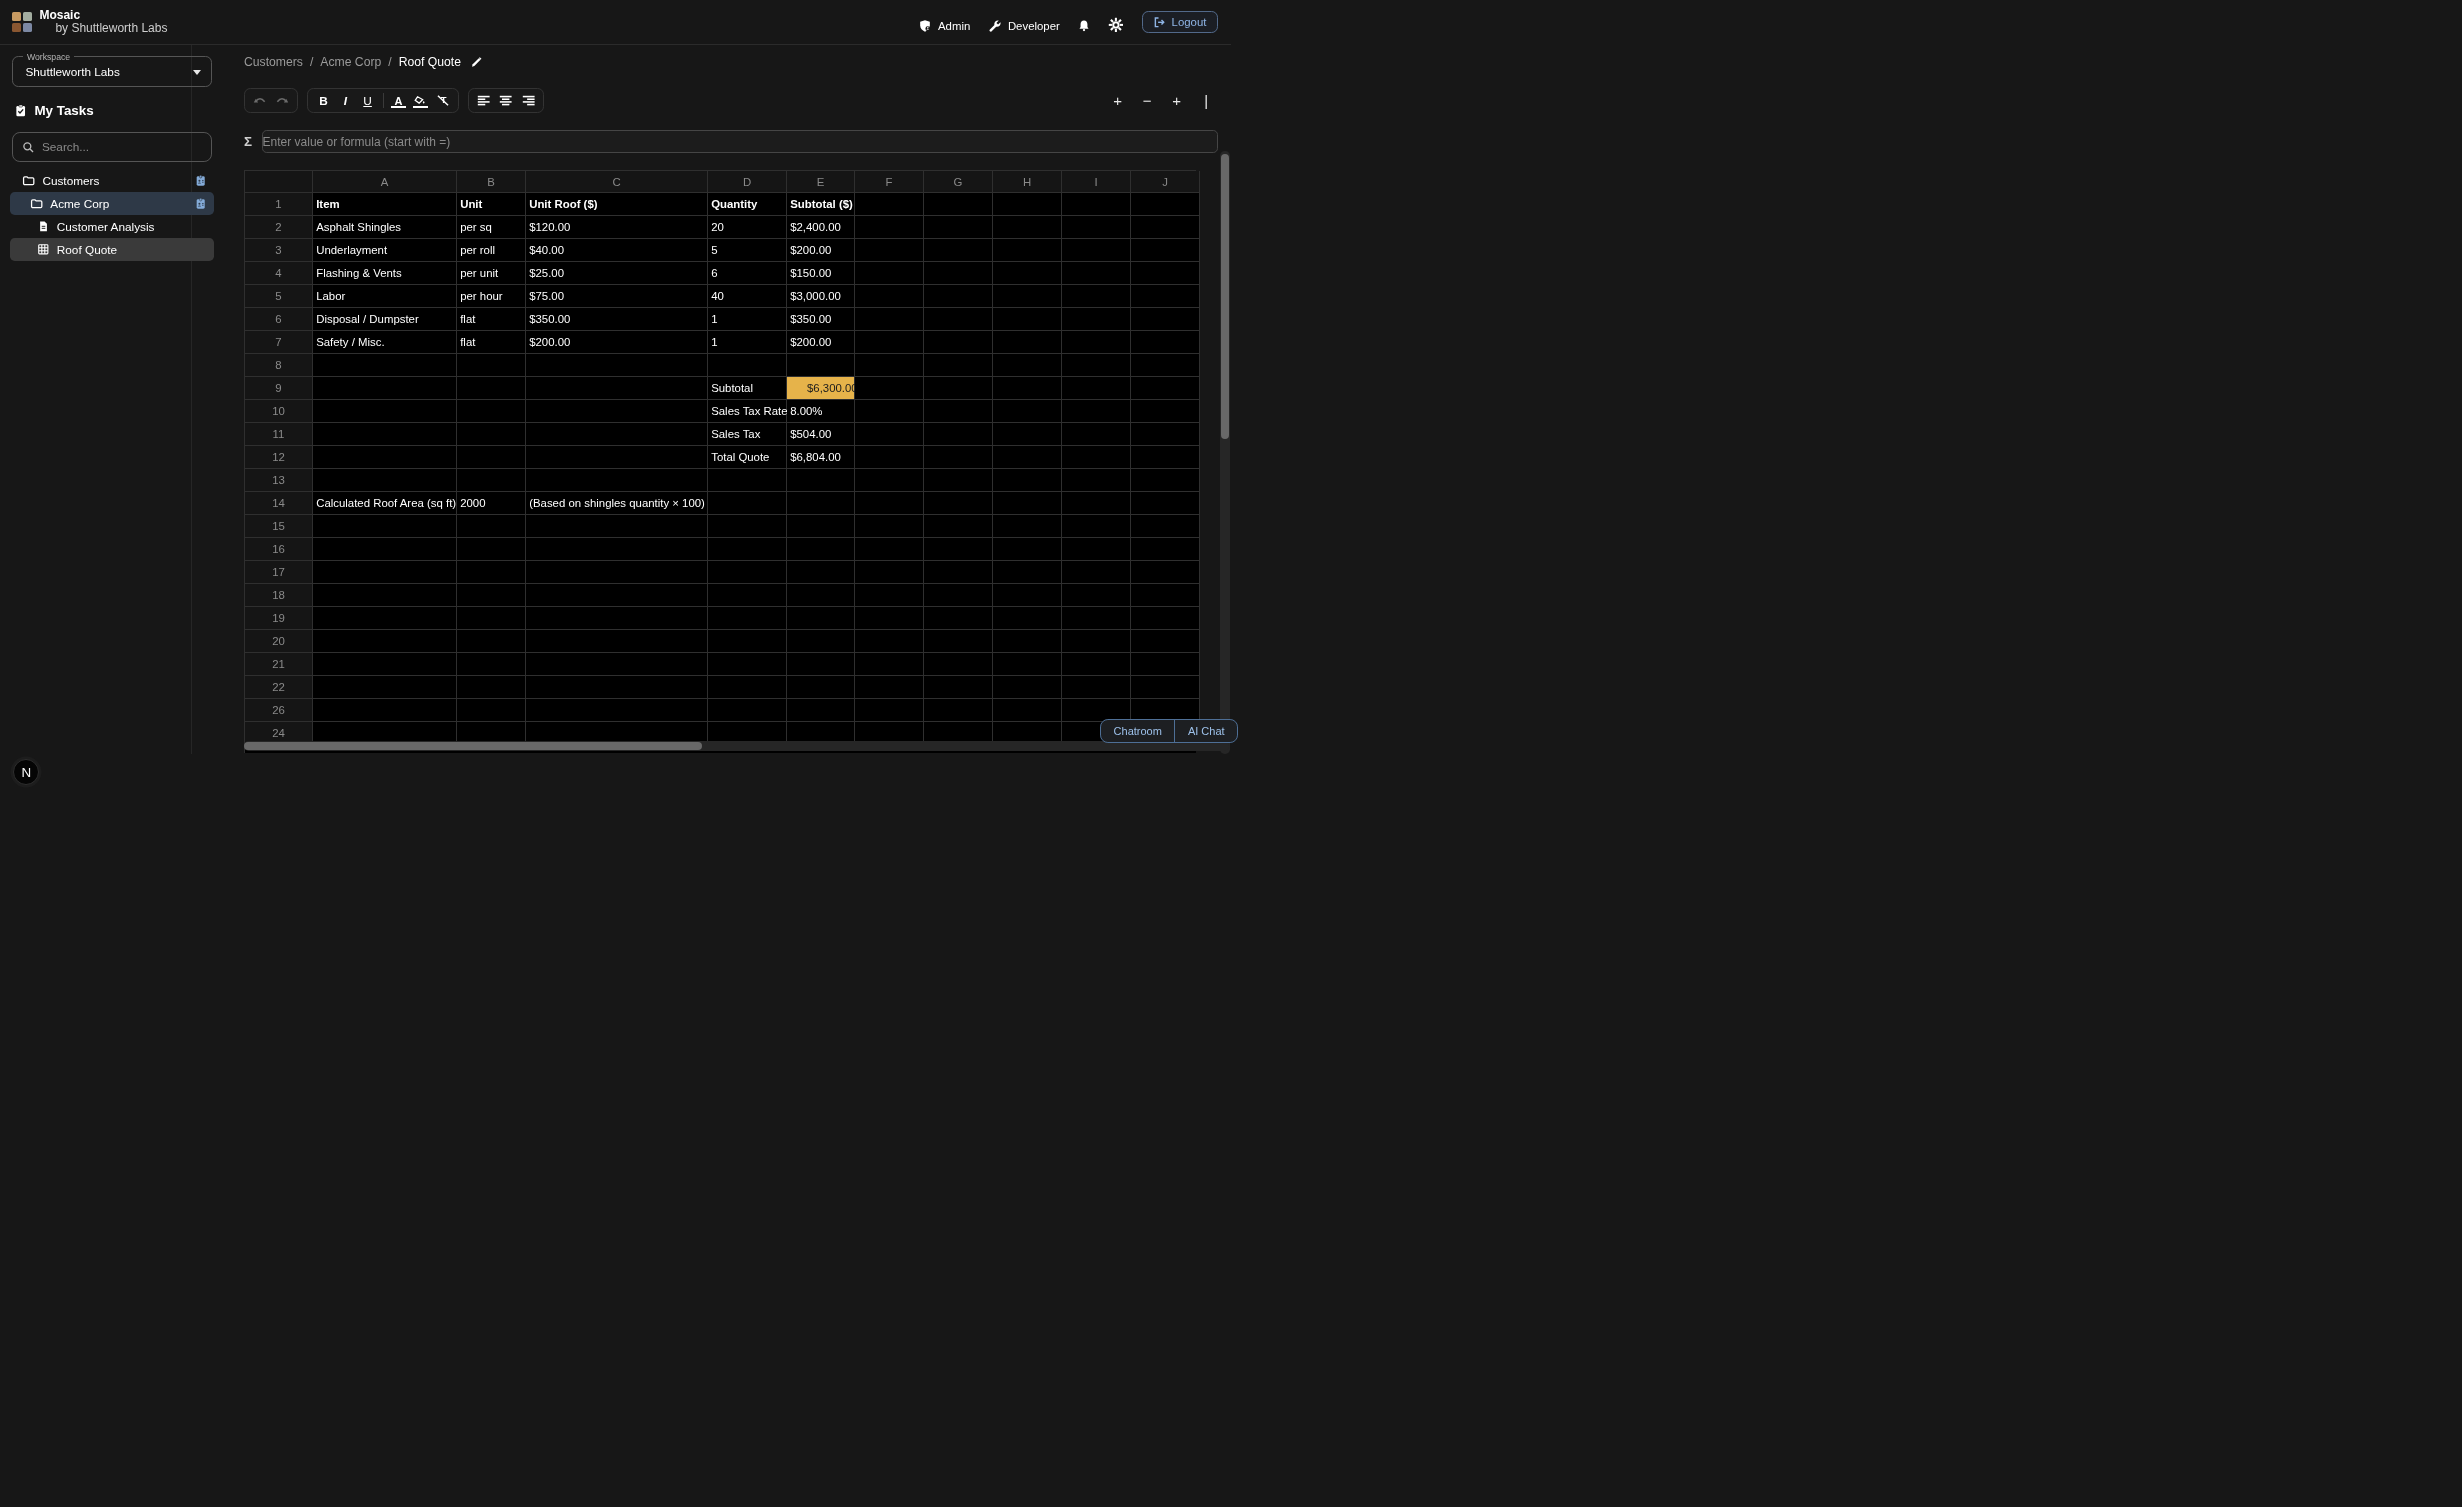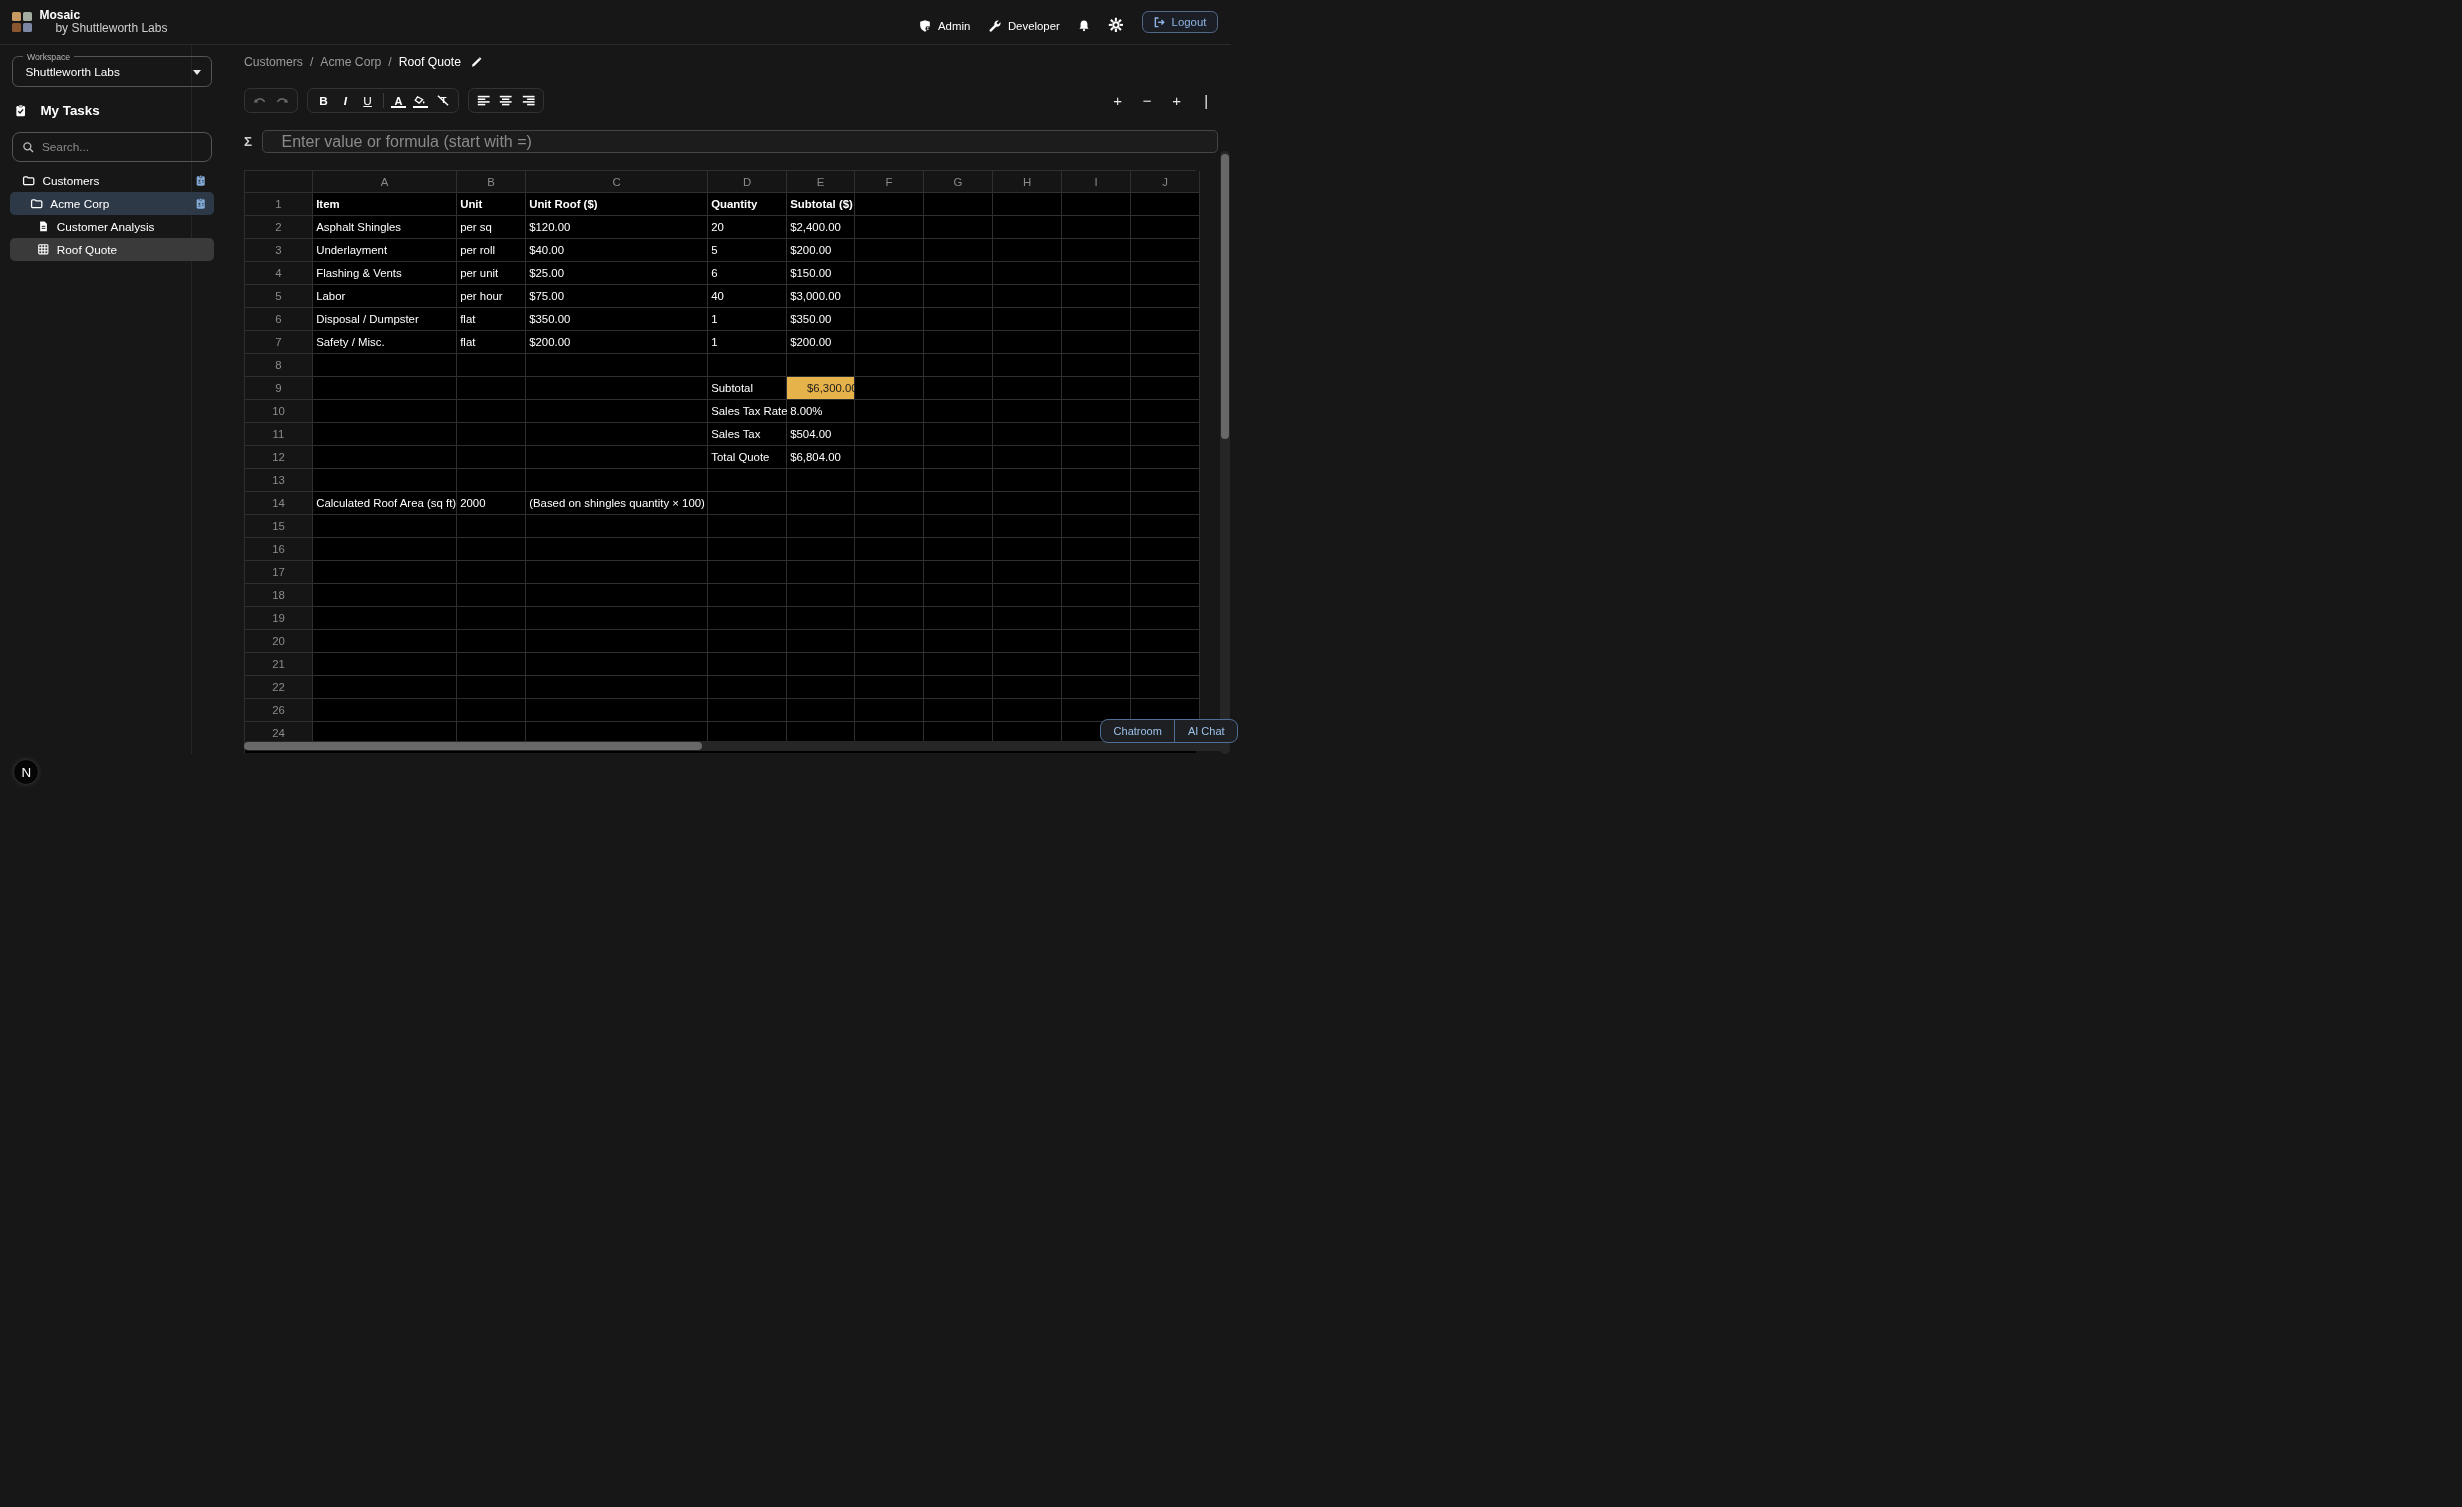--- a/index.html
+++ b/index.html
@@ -23,21 +23,21 @@
   
   .sidebar { position:absolute; left:0; top:45px; width:192px; height:709px;
     background:#171717; border-right:0.8px solid #262626; }
   .workspace { position:absolute; left:11.8px; top:11px; width:200px; height:31px;
     border:0.8px solid #555; border-radius:6.3px; cursor:pointer; }
   .workspace-label { position:absolute; left:10.2px; top:-5.5px; background:#171717; padding:0 3.9px;
     font-size:8.7px; color:#b5b5b5; }
   .workspace-value { position:absolute; left:12.6px; top:7.9px; font-size:11.8px; color:#fff; }
   .caret { position:absolute; right:9.5px; top:12.6px; width:0; height:0;
     border-left:4.7px solid transparent; border-right:4.7px solid transparent; border-top:5.5px solid #e8e8e8; }
-  .mytasks { position:absolute; left:14px; top:58px; display:flex; align-items:center; gap:13px;
+  .mytasks { position:absolute; left:14px; top:58px; display:flex; align-items:center; gap:7px;
     font-size:13.4px; font-weight:bold; }
   .searchbox { position:absolute; left:11.8px; top:87px; width:200px; height:30px;
     border:0.8px solid #555; border-radius:7.9px; display:flex; align-items:center; padding:0 9.5px; gap:7px; }
   .searchbox input { background:transparent; border:none; outline:none; color:#ddd;
     font-size:11.8px; width:150px; font-family:"Liberation Sans",sans-serif; }
   .searchbox input::placeholder { color:#8a8a8a; }
   .tree { position:absolute; left:10.2px; top:124px; width:204px; }
   .tree-item { height:23px; display:flex; align-items:center; gap:7px; font-size:11.8px;
     border-radius:4.7px; cursor:pointer; position:relative; }
   .ti-sel { background:#2e3947; }
@@ -61,21 +61,21 @@
   .color-a { position:relative; font-weight:bold; font-size:11px; }
   .color-a .bar { position:absolute; left:3.2px; right:3.2px; bottom:2.4px; height:2.4px; background:#fff; }
   .right-tools { position:absolute; left:1105px; top:88px; width:114px; height:25px;
     display:flex; align-items:center; justify-content:space-between; padding:0 3.2px; }
   .rt-btn { color:#e8e8e8; font-size:15px; cursor:pointer; width:19px; text-align:center; }
 
   .formula-row { position:absolute; left:244px; top:128px; width:974px; height:27px;
     display:flex; align-items:center; gap:9.5px; }
   .sigma { color:#cfcfcf; font-size:13.4px; font-weight:bold; }
   .formula-input { flex:1; height:23px; background:#1c1c1c; border:0.8px solid #454545; border-radius:4.7px;
-    color:#ddd; font-size:16px; padding:0 19px; outline:none; font-family:"Liberation Sans",sans-serif; }
+    color:#ddd; font-size:12px; padding:0 0; outline:none; font-family:"Liberation Sans",sans-serif; }
   .formula-input::placeholder { color:#8a8a8a; }
 
   
   .grid { position:absolute; left:244px; top:170px; width:952px; height:583px;
     display:grid; border-top:0.8px solid #2f2f2f; border-left:0.8px solid #2f2f2f; background:#000; }
   .gcell { border-right:0.8px solid #2f2f2f; border-bottom:0.8px solid #2f2f2f;
     font-size:11.4px; display:flex; align-items:center; overflow:visible; white-space:nowrap; }
   .ghead { background:#151515; color:#8a8a8a; justify-content:center; cursor:pointer; }
   .grow-n { background:#151515; color:#8a8a8a; justify-content:center; cursor:pointer; }
   .gdata { background:#000; color:#fff; padding-left:3.2px; cursor:cell; }

